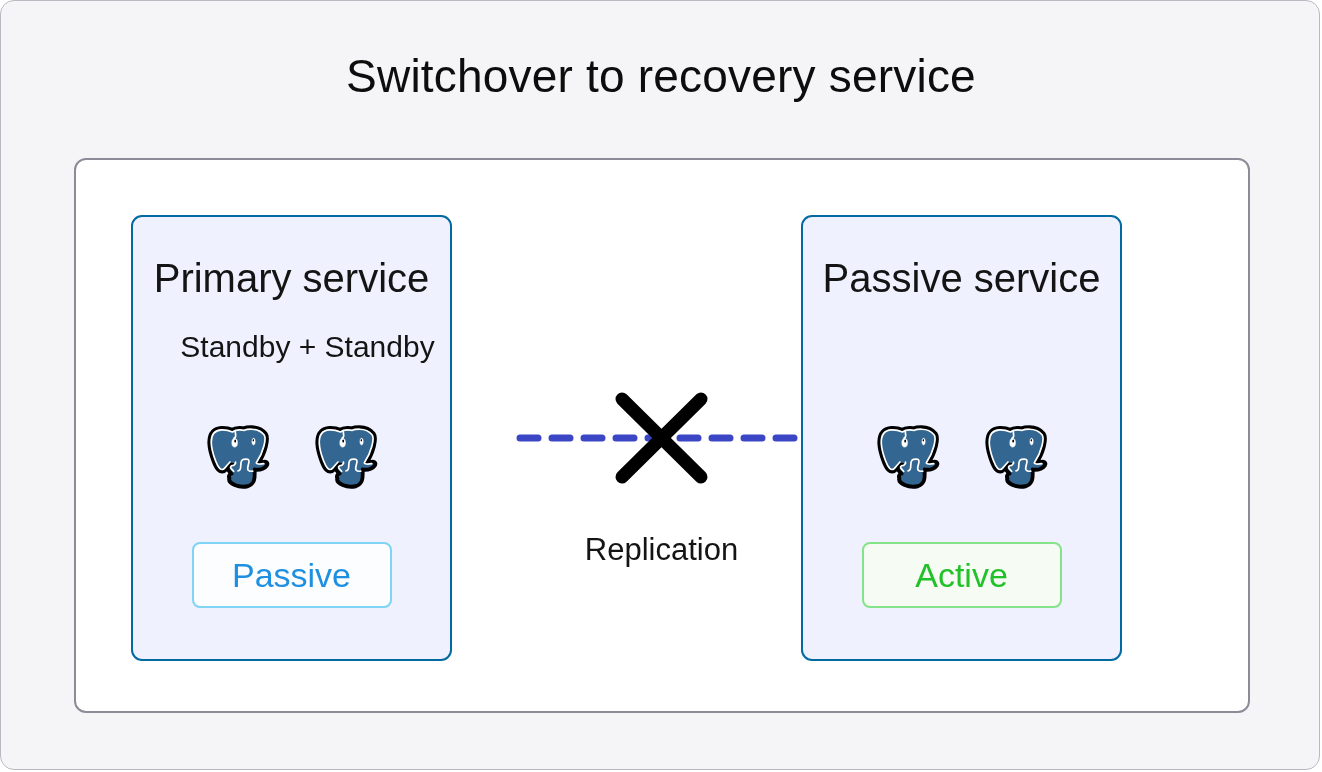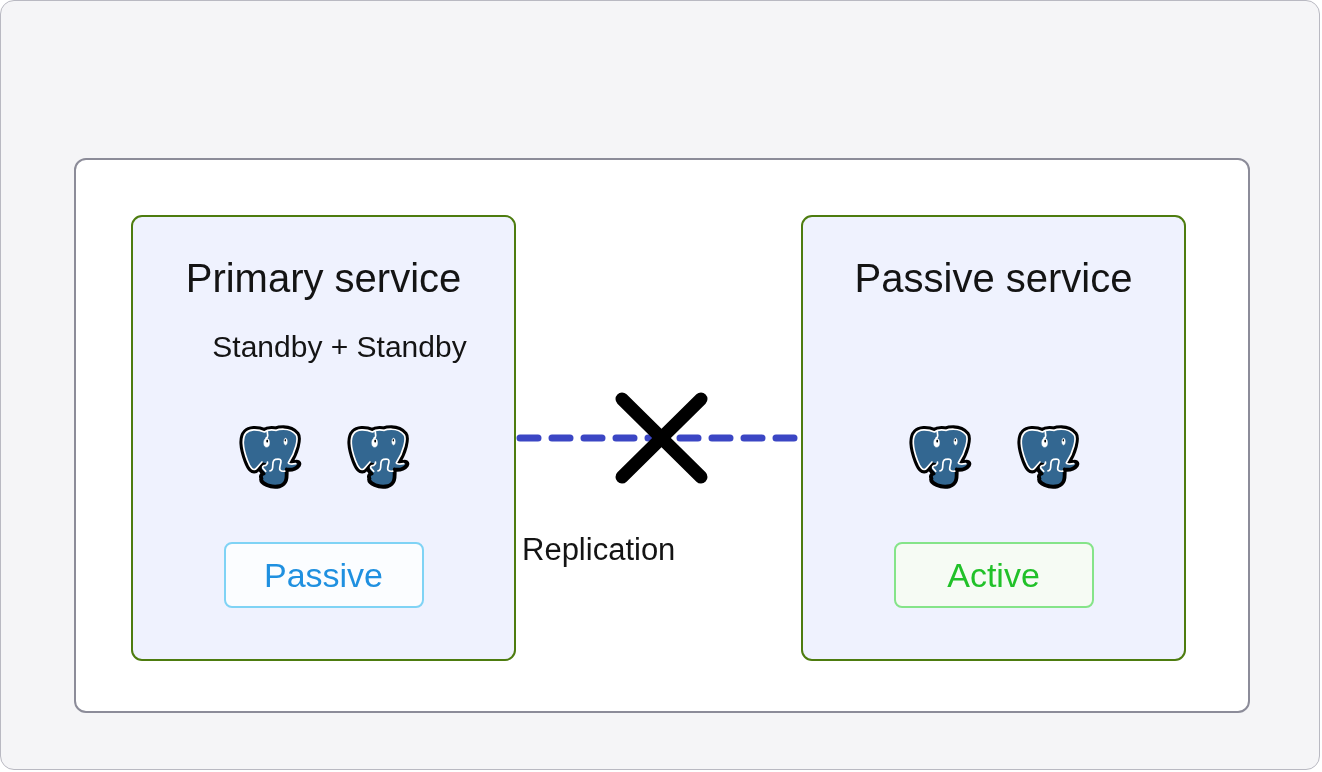--- a/index.html
+++ b/index.html
@@ -52,25 +52,25 @@
     box-sizing: border-box;
     background: #ffffff;
     border: 2px solid #8c8c99;
     border-radius: 12px;
   }
 
   
   .service-box {
     position: absolute;
     top: 55px;
-    width: 385px;
+    width: 321px;
     height: 446px;
     box-sizing: border-box;
     background: #eff2fe;
-    border: 2px solid #4d7c0f;
+    border: 2px solid #0369a1;
     border-radius: 11px;
   }
   .service-box.left  { left: 55px; }
   .service-box.right { left: 725px; }
 
   .service-title {
     position: absolute;
     left: 0;
     top: 38px;
     width: 100%;
@@ -155,33 +155,34 @@
     top: 0;
     width: 279px;
     height: 446px;
     overflow: visible;
   }
   .link-label {
     position: absolute;
     left: 0;
     top: 308px;
     width: 100%;
-    text-align: left;
+    text-align: center;
     font-size: 31px;
     font-weight: 300;
     color: #141414;
     line-height: 1.72;
   }
   .link-label span { display: block; }
 </style>
 </head>
 <body>
 
 <div class="canvas">
 
+  <div class="diagram-title">Switchover to recovery service</div>
 
   <div class="panel">
 
     <div class="service-box left">
       <div class="service-title">Primary service</div>
       <div class="service-subtitle">Standby + Standby</div>
 
       <div class="node-row">
         <svg class="pg-node" viewBox="0 0 128 136">
           <g stroke="#000000" stroke-width="7.6" stroke-linecap="round" stroke-linejoin="round" fill="none">

